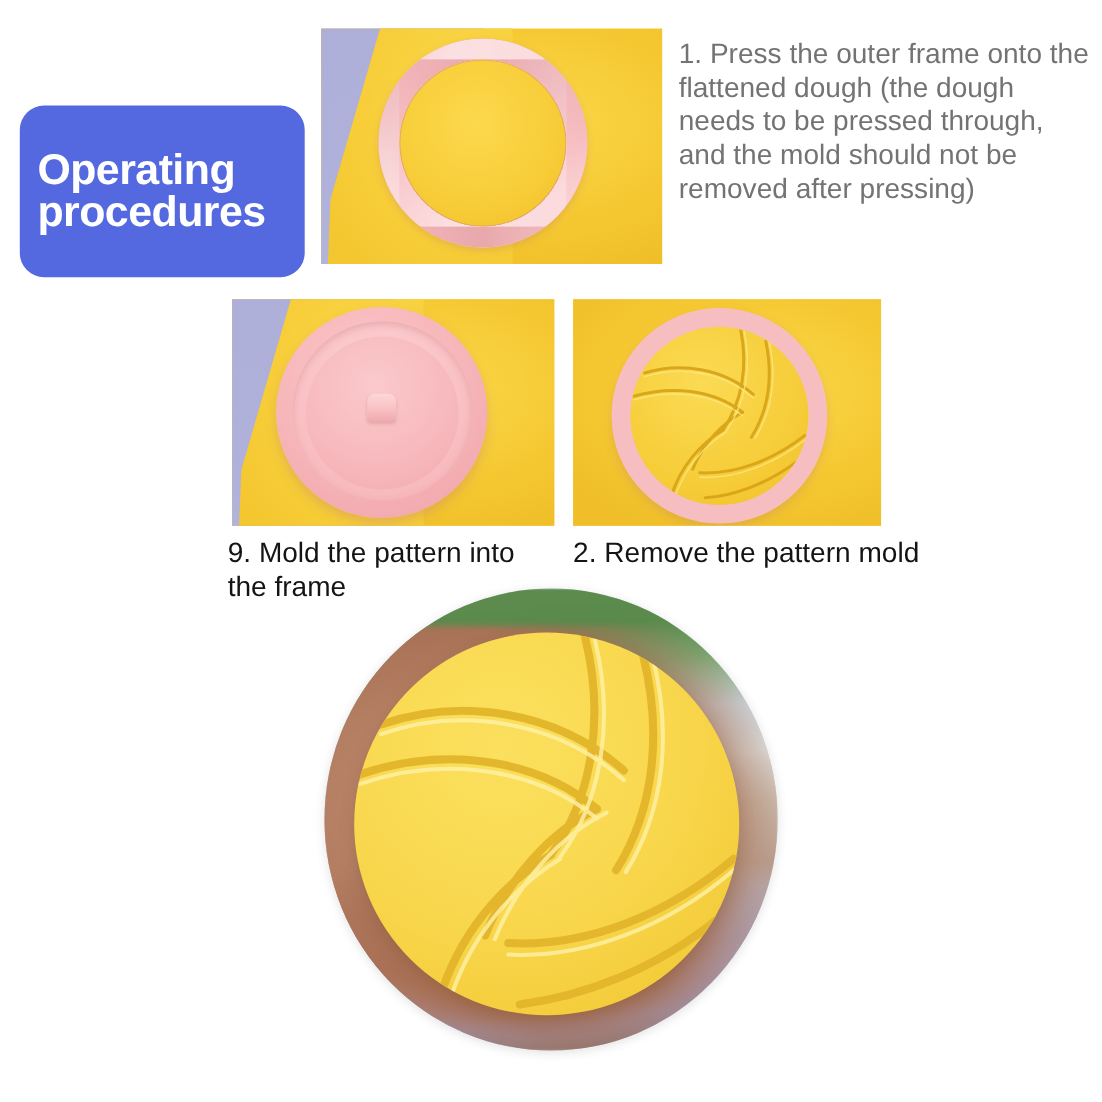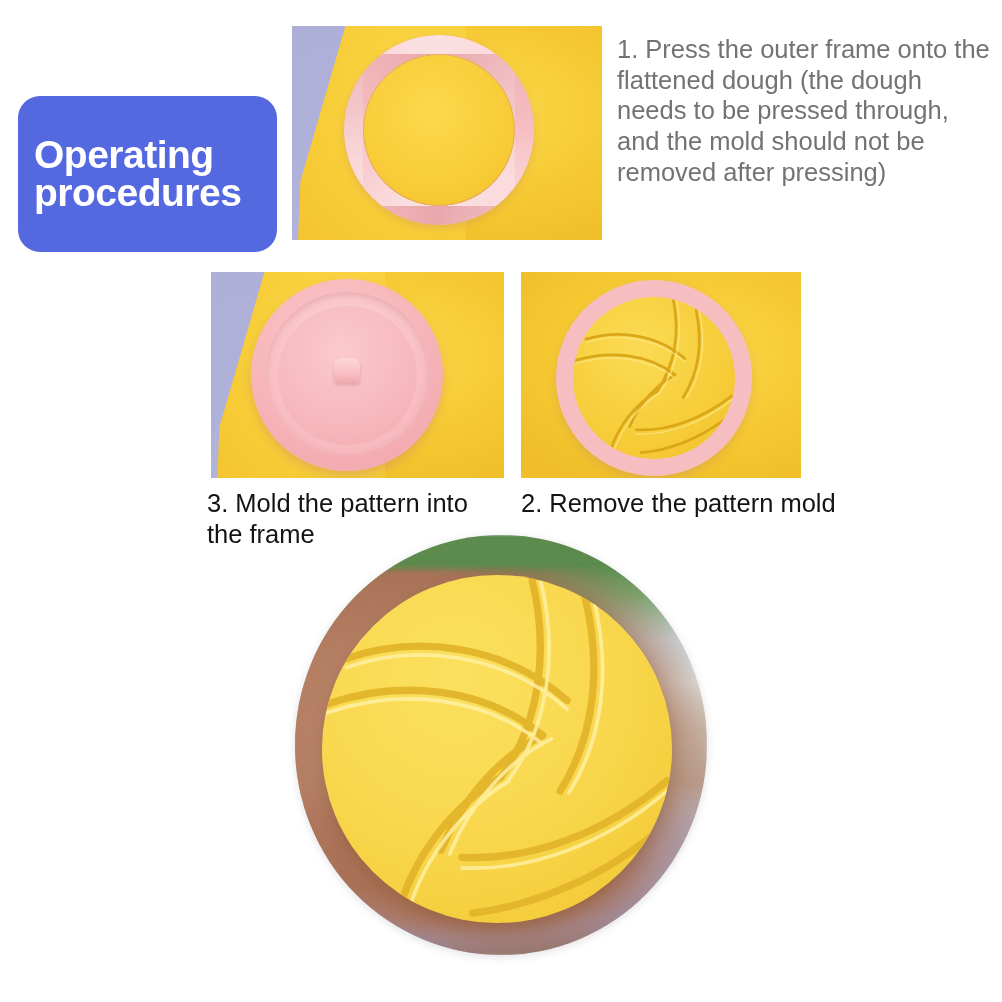--- a/index.html
+++ b/index.html
@@ -307,21 +307,21 @@
           <path d="M156,17 C164,55 160,93 140,125"></path>
           <path d="M196,127 C160,155 118,171 78,169"></path>
           <path d="M108,118 C82,134 60,160 50,192"></path>
         </g>
       </svg>
     </div>
   </div>
   <div id="p3-ring"></div>
 </div>
 
-<div class="caption" id="caption2">3. Mold the pattern into the frame</div>
+<div class="caption" id="caption2">9. Mold the pattern into the frame</div>
 <div class="caption" id="caption3">2. Remove the pattern mold</div>
 
 <div id="hero">
   <div id="hero-bg"></div>
   <div id="hero-hand"></div>
   <div id="hero-hand2"></div>
   <div id="hero-ball">
     <div class="vball">
       <svg viewBox="0 0 200 200" preserveAspectRatio="none" aria-hidden="true">
         <g fill="none" stroke="#E2B52B" stroke-width="4.2" stroke-linecap="round" opacity="0.95">

